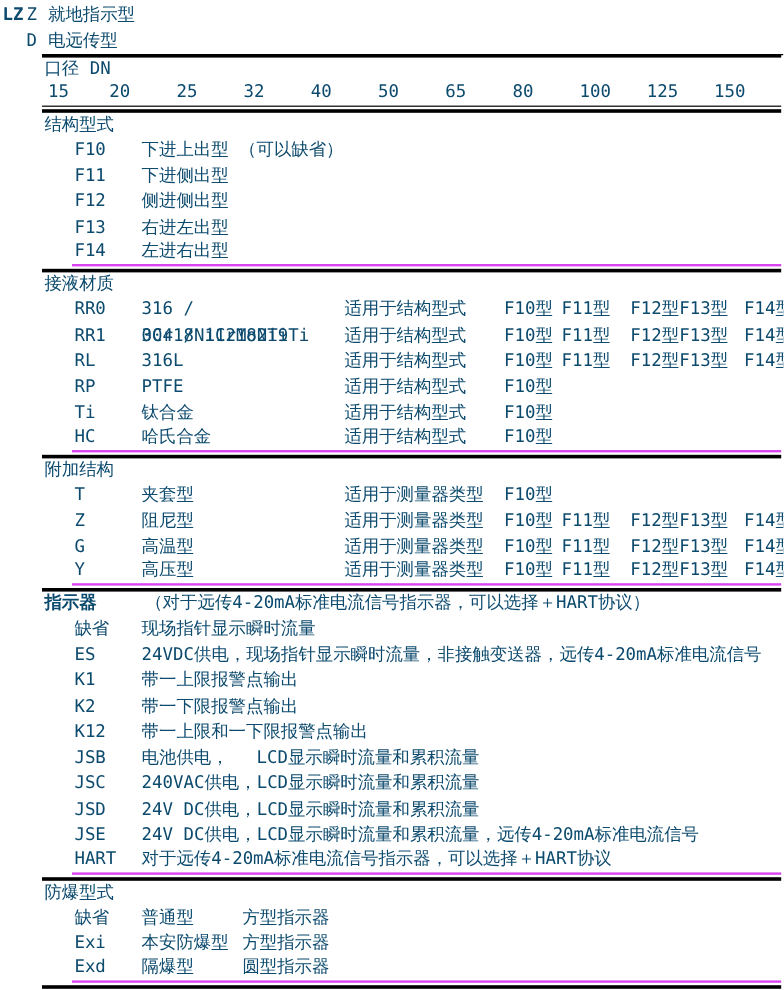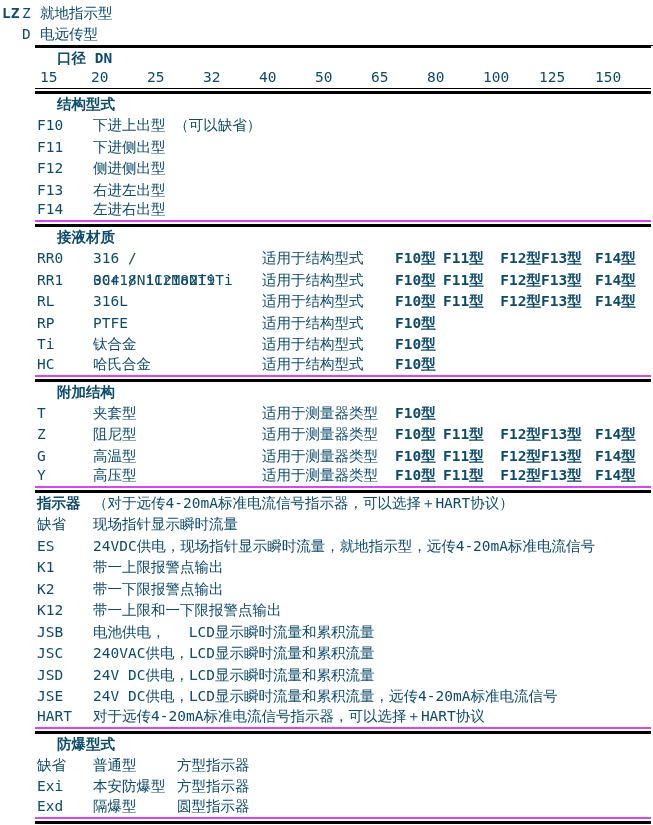--- a/index.html
+++ b/index.html
@@ -16,31 +16,31 @@
   
   .hdr { padding-top:3px; }
   .hdr-line { display:flex; height:21px; line-height:21px; align-items:flex-start; }
   .pfx { width:20px; padding-left:2px; font-weight:700; flex:none; }
   .vcode { width:15px; flex:none; }
   .vlabel { padding-left:3px;text-align:right; }
   .row2-area { flex:1; border-bottom:1px solid #000; padding-left:3px; height:21px; }
   
   .table { margin-left:35px; width:616px; }
   .thick { height:3px; background:#000; margin-top:2px; }
-  .sec-title { font-weight:700; height:21px; line-height:21px; padding-left:2px;margin-left:20px; }
-  .sec-title-row { display:flex; height:21px; line-height:21px; }
+  .sec-title { font-weight:400; height:21px; line-height:21px; padding-left:2px; }
+  .sec-title-row { display:flex; height:21px; line-height:21px;gap:28px; }
   .sec-title-row .st { font-weight:700; width:56px; padding-left:2px; flex:none; }
-  .row { display:flex; height:21.5px; line-height:21.5px; }
+  .row { display:flex; height:21.5px; line-height:21.5px;margin-left:25px; }
   .row.last { height:19px; line-height:17px; border-bottom:2px solid #d946ef; }
   .c-code { width:56px; padding-left:2px; flex:none; }
   .c-desc { flex:1; }
   .c-desc2 { width:169px; flex:none; }
   .c-applies { width:133px; flex:none; }
   .types { display:flex; flex:1; }
-  .types .t { flex:none;font-weight:bold; }
+  .types .t { flex:none; }
   .types .t:nth-child(1){ width:48px; }
   .types .t:nth-child(2){ width:46px; }
   .types .t:nth-child(3){ width:52px;text-align:right; }
   .types .t:nth-child(4){ width:54px; }
   .types .t:nth-child(5){ width:auto; }
   .dnrow { display:flex; height:19px; line-height:17px; border-bottom:1px solid #000; }
   .dnrow .dn-v { width:56px; flex:none; }
   .dnrow .dn-v:first-child { padding-left:5px; width:51px; }
   .ex-desc { width:84px; flex:none; }
   .ex-ind { flex:1; }
@@ -227,21 +227,21 @@
       <div class="sec-title-row">
         <span class="st">指示器</span>
         <span>（对于远传4-20mA标准电流信号指示器，可以选择＋HART协议）</span>
       </div>
       <div class="row">
         <span class="c-code">缺省</span>
         <span class="c-desc">现场指针显示瞬时流量</span>
       </div>
       <div class="row">
         <span class="c-code">ES</span>
-        <span class="c-desc">24VDC供电，现场指针显示瞬时流量，就地指示型，远传4-20mA标准电流信号</span>
+        <span class="c-desc">24VDC供电，现场指针显示瞬时流量，非接触变送器，远传4-20mA标准电流信号</span>
       </div>
       <div class="row">
         <span class="c-code">K1</span>
         <span class="c-desc">带一上限报警点输出</span>
       </div>
       <div class="row">
         <span class="c-code">K2</span>
         <span class="c-desc">带一下限报警点输出</span>
       </div>
       <div class="row">

